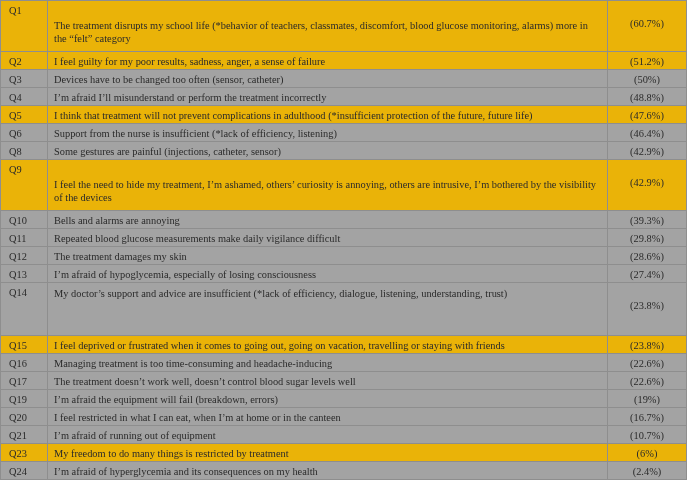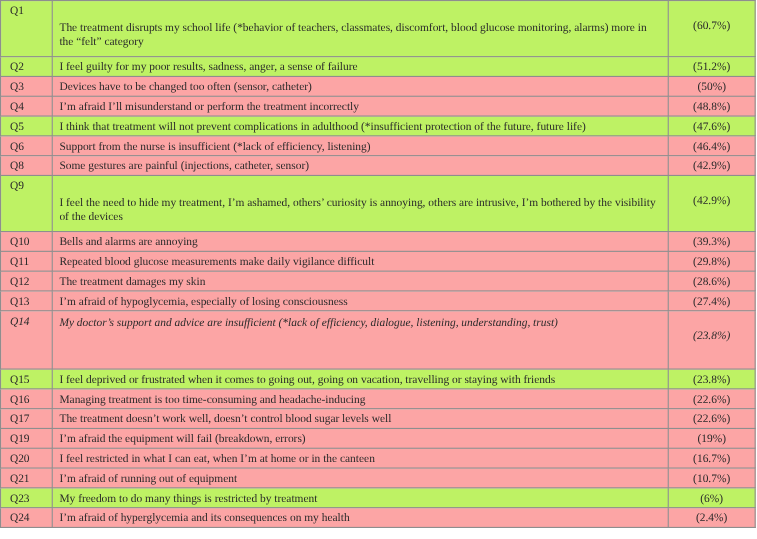--- a/index.html
+++ b/index.html
@@ -11,28 +11,28 @@
     font-size: 10.4px;
     color: #2a2a2a;
     table-layout: fixed;
   }
   td {
     border: 1px solid #8e8e8e;
     vertical-align: top;
     padding: 0 6px;
     line-height: 13px;
   }
-  tr.gray td { background: #fca5a5; }
-  tr.white td { background: #bef264; }
+  tr.gray td { background: #a3a3a3; }
+  tr.white td { background: #eab308; }
   td.qid { width: 32px; padding-left: 8px; padding-top: 3px; }
   td.text { padding-top: 18px; padding-left: 6px; }
   td.pct { width: 66px; text-align: center; padding-top: 16px; }
   tr.single td { height: 13px; padding-top: 3px; padding-bottom: 1px; }
   tr.double td { height: 32px; }
-  tr.tall td { height: 36px; font-style: italic; }
+  tr.tall td { height: 36px; }
   tr.tall td.text { line-height: 18px; padding-top: 2px; margin-top: 16px; }
 </style>
 </head>
 <body>
 
 <table>
   <tbody id="tbody">
       <tr class="white double">
         <td class="qid">Q1</td>
         <td class="text">The treatment disrupts my school life (*behavior of teachers, classmates, discomfort, blood glucose monitoring, alarms) more in the “felt” category</td>

